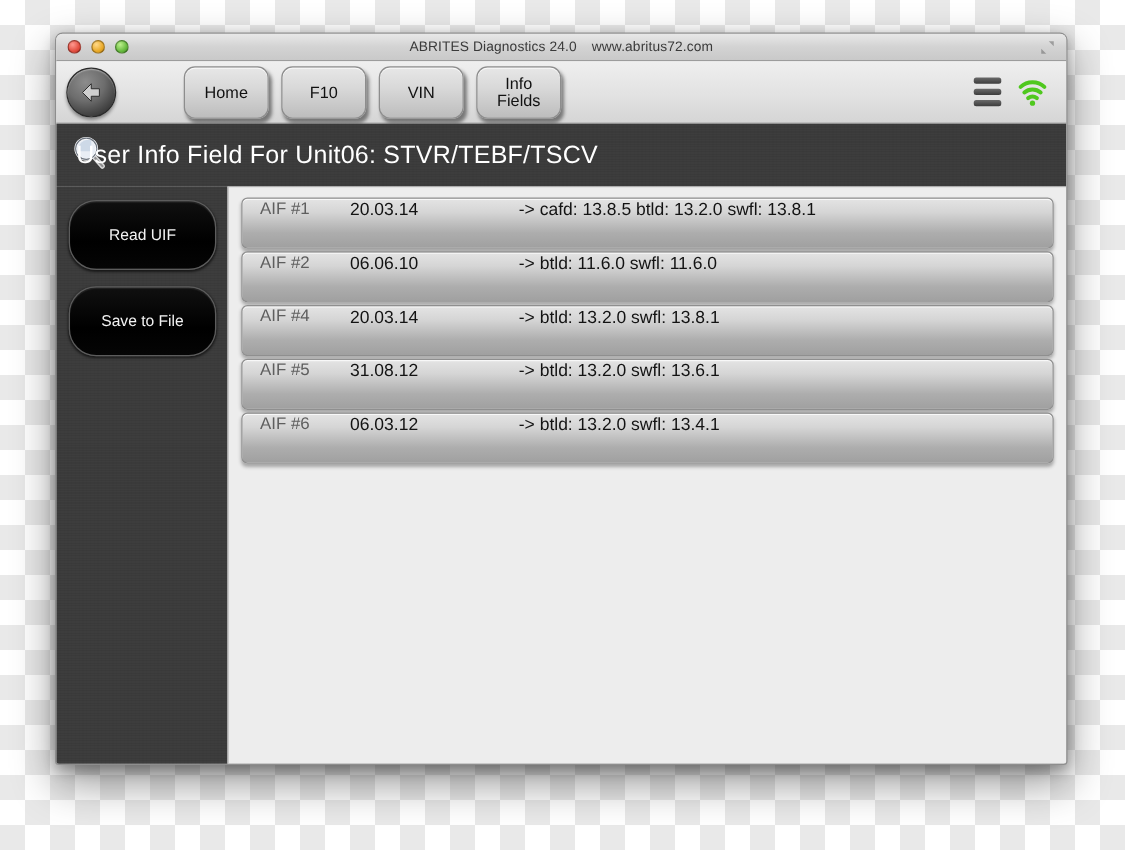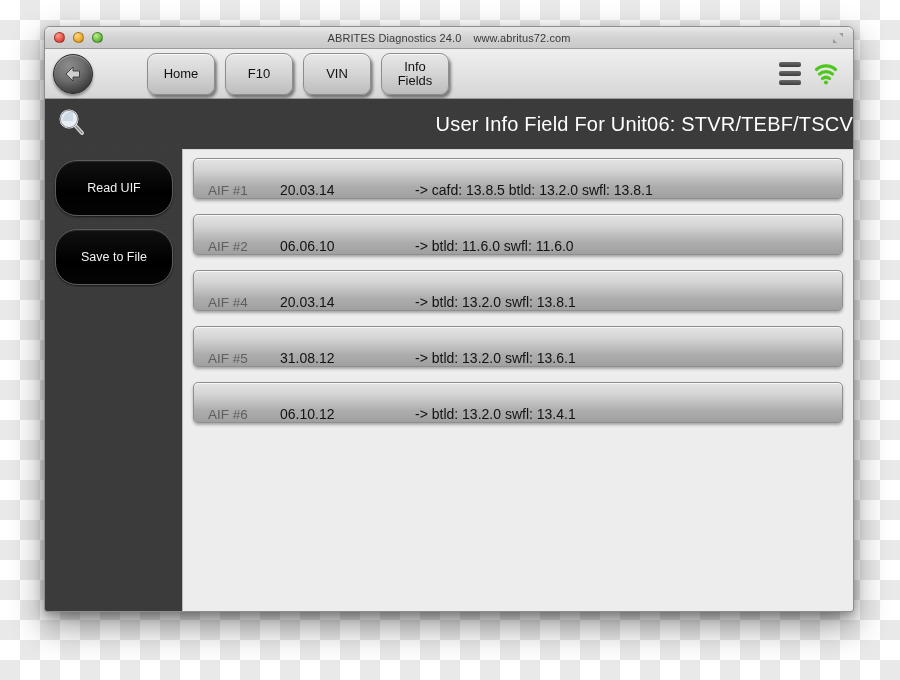--- a/index.html
+++ b/index.html
@@ -144,21 +144,21 @@
       repeating-linear-gradient(90deg, rgba(0,0,0,0.024) 0 1px, transparent 1px 3px);
     display: flex;
     align-items: center;
     position: relative;
     border-bottom: none;
   }
   .magnifier { margin-left: 12px; cursor: pointer; }
   .page-title {
     position: absolute;
     left: 0; right: 0;
-    text-align: right;
+    text-align: left;
     color: #ffffff;
     font-size: 20px;
     font-weight: 400;
     letter-spacing: 0.2px;
     pointer-events: none;
     margin-left: 16px;
   }
 
   
   .body-area {
@@ -194,27 +194,27 @@
     background: #ededed;
     border-left: 1px solid #bcbcbc;
     border-top: 1px solid #d8d8d8;
     padding: 8px 10px 0 10px;
     overflow: hidden;
   }
 
   .row {
     position: relative;
     height: 41px;
-    margin-bottom: 15px;
+    margin-bottom: 2px;
     border-radius: 5px;
     background: linear-gradient(to bottom, #e4e4e4 0%, #d5d5d5 28%, #adadad 70%, #a0a0a0 100%);
     border: 1px solid #8f8f8f;
     box-shadow: 0 2px 3px rgba(0,0,0,0.30), inset 0 1px 0 rgba(255,255,255,0.75);
     display: flex;
-    align-items: flex-end;
+    align-items: flex-start;
     cursor: pointer;
   }
   .row .cell-id {
     width: 86px;
     padding-left: 14px;
     font-size: 13.5px;
     color: #5e5e5e;
   }
   .row .cell-date {
     width: 135px;
@@ -324,20 +324,20 @@
       </div>
 
       <div class="row">
         <div class="cell-id">AIF #5</div>
         <div class="cell-date">31.08.12</div>
         <div class="cell-info">-&gt; btld: 13.2.0 swfl: 13.6.1</div>
       </div>
 
       <div class="row">
         <div class="cell-id">AIF #6</div>
-        <div class="cell-date">06.10.12</div>
+        <div class="cell-date">06.03.12</div>
         <div class="cell-info">-&gt; btld: 13.2.0 swfl: 13.4.1</div>
       </div>
 
     </div>
   </div>
 
 </div>
 
 </body></html>

